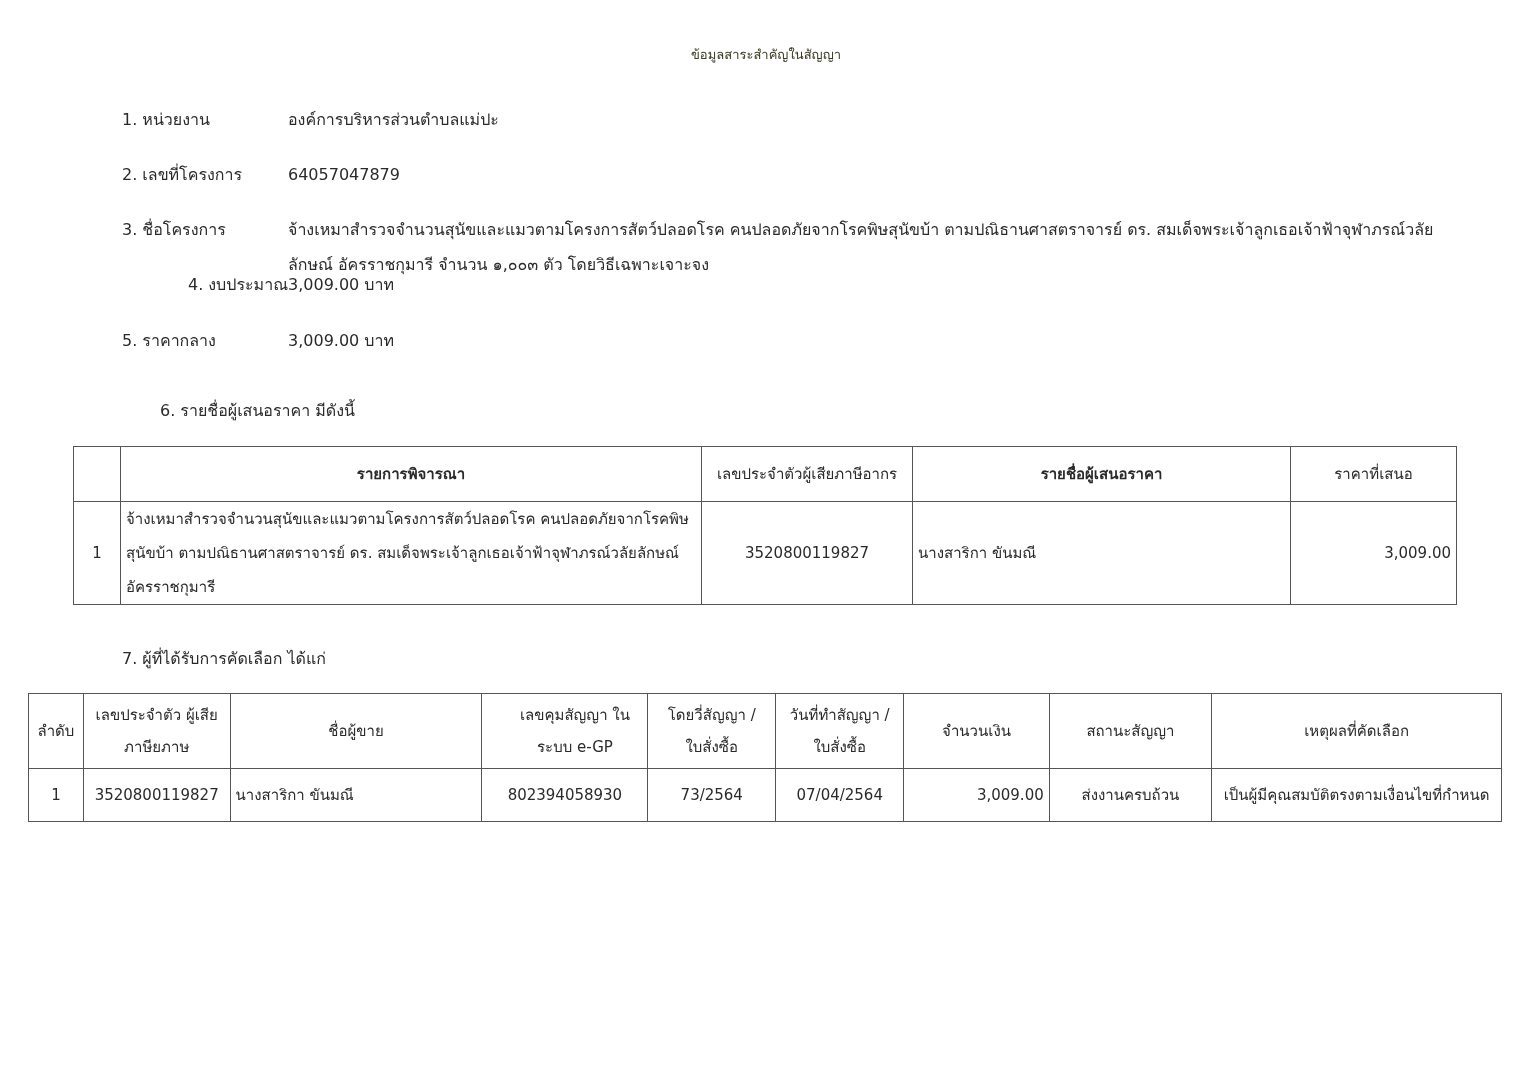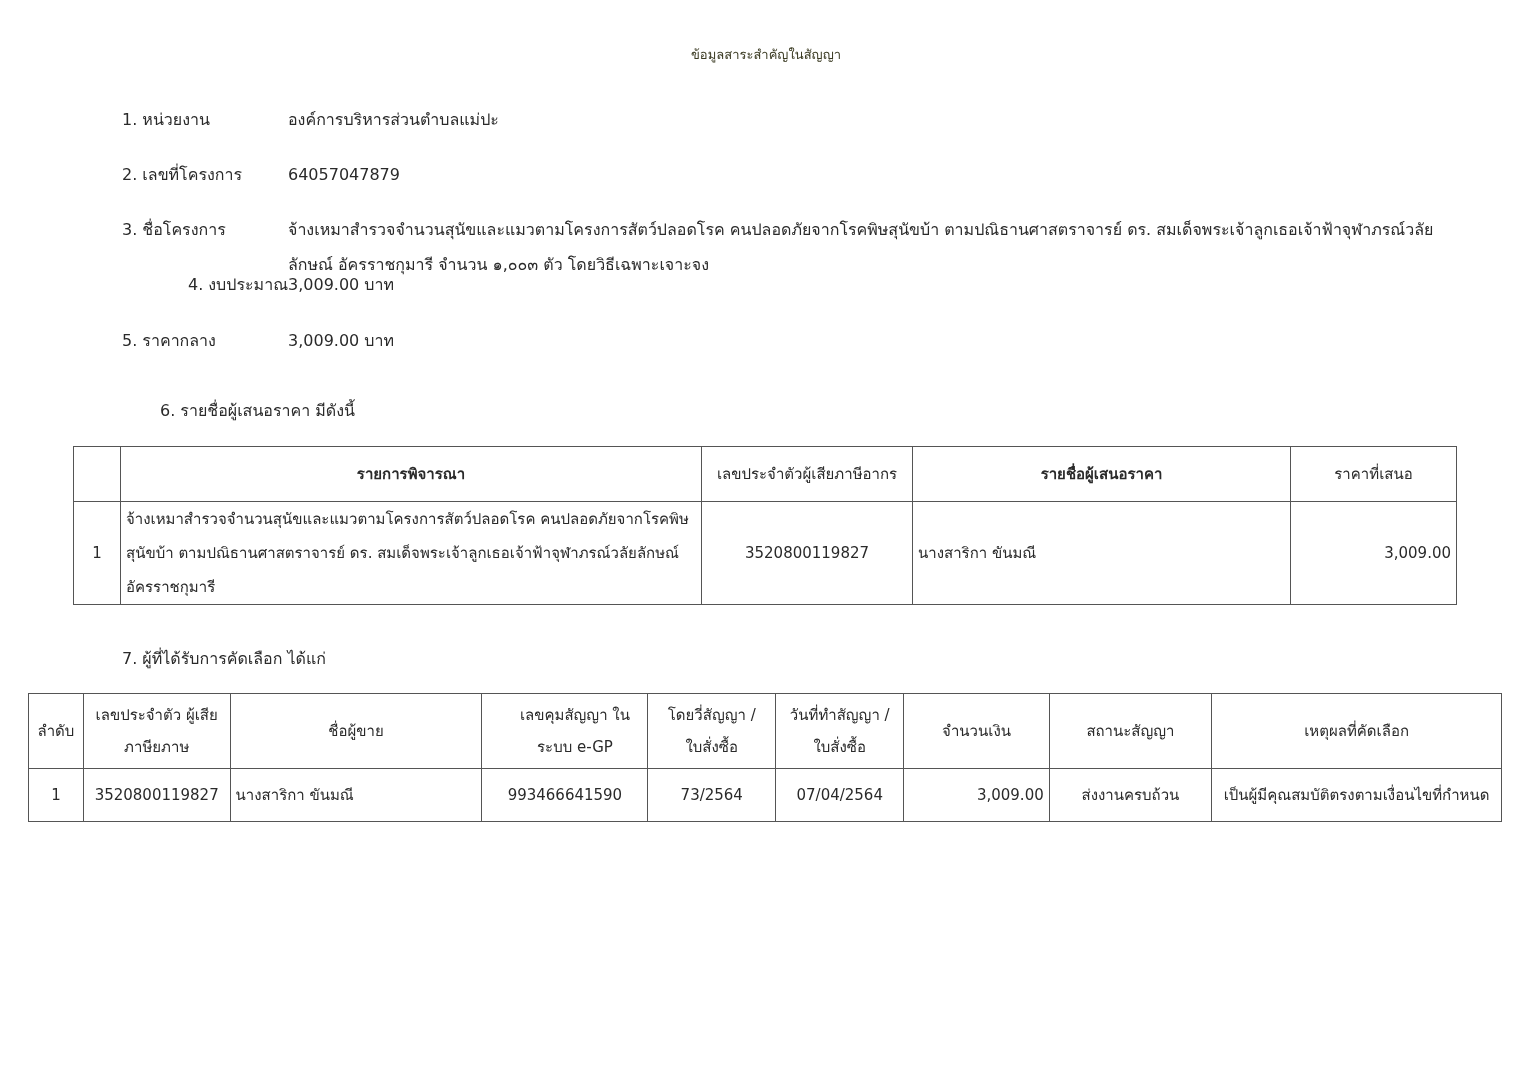--- a/index.html
+++ b/index.html
@@ -141,21 +141,21 @@
       <th style="width:136px;">จำนวนเงิน</th>
       <th style="width:154px;font-family:Liberation Serif, serif;">สถานะสัญญา</th>
       <th style="width:284px;">เหตุผลที่คัดเลือก</th>
     </tr>
   </thead>
   <tbody>
     <tr>
       <td class="c">1</td>
       <td class="c">3520800119827</td>
       <td class="l">นางสาริกา  ขันมณี</td>
-      <td class="c">993466641590</td>
+      <td class="c">802394058930</td>
       <td class="c">73/2564</td>
       <td class="c">07/04/2564</td>
       <td class="r">3,009.00</td>
       <td class="c">ส่งงานครบถ้วน</td>
       <td class="c">เป็นผู้มีคุณสมบัติตรงตามเงื่อนไขที่กำหนด</td>
     </tr>
   </tbody>
 </table>
 
 </body></html>

